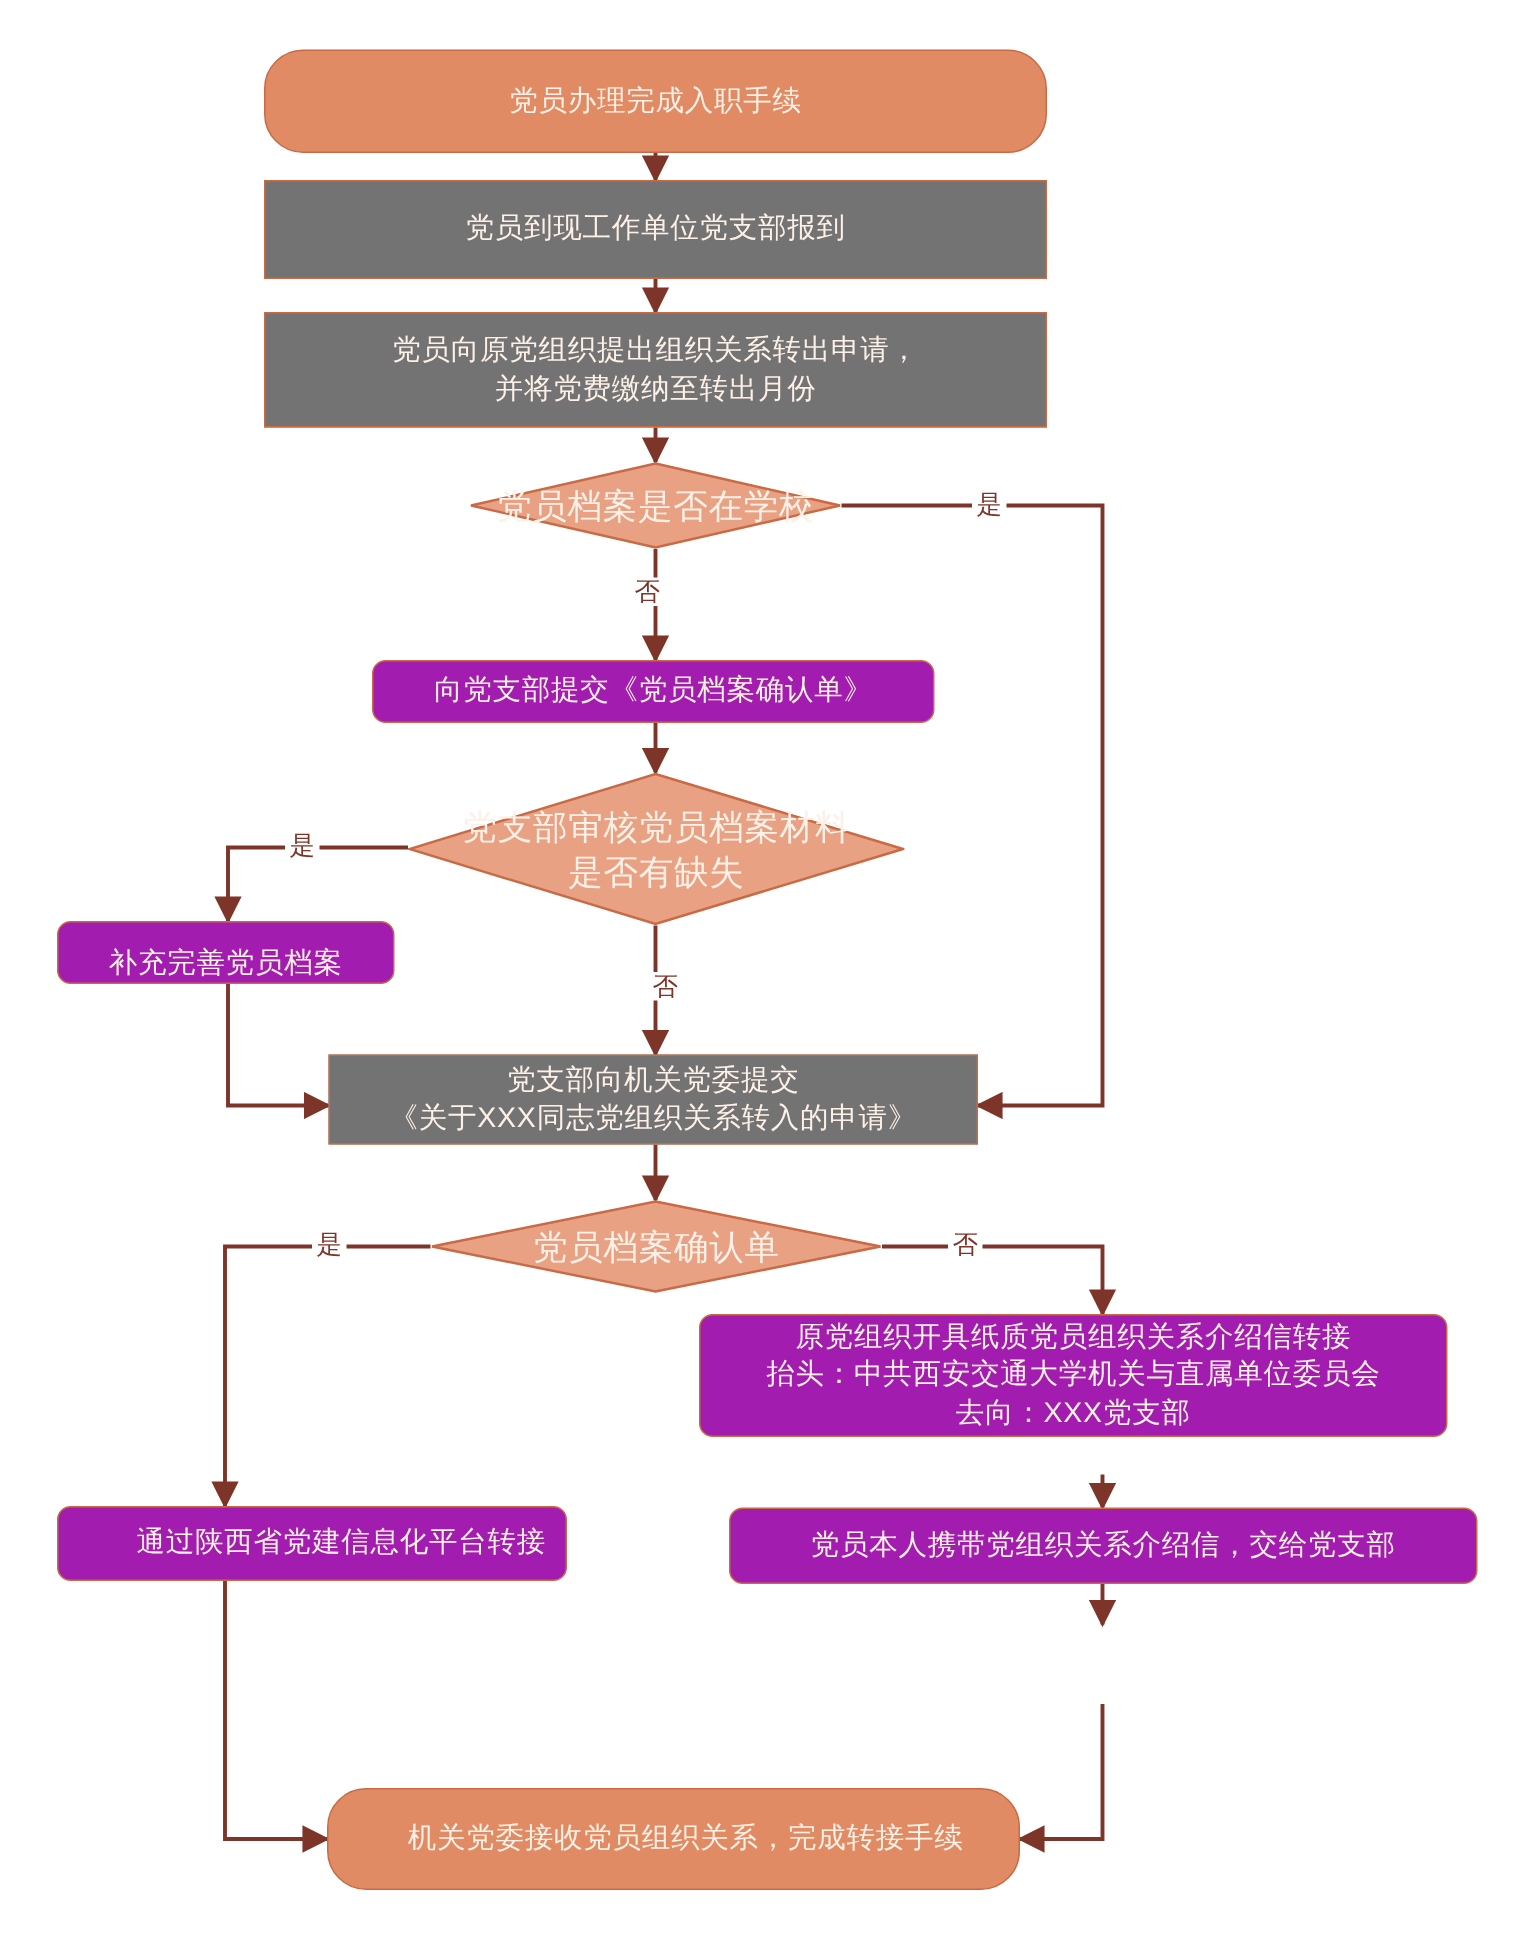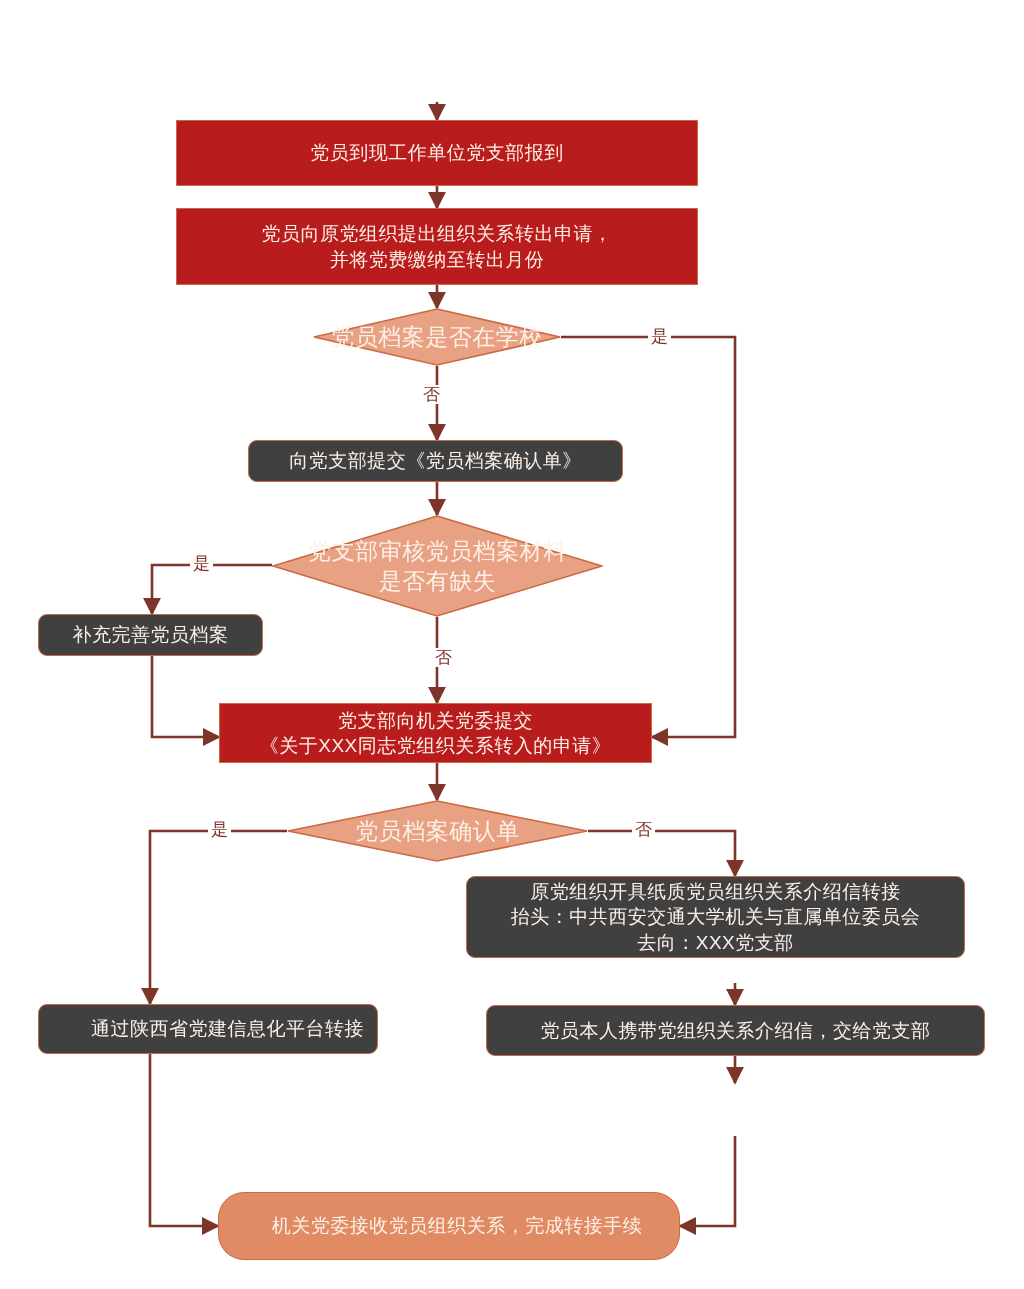--- a/index.html
+++ b/index.html
@@ -34,30 +34,30 @@
     justify-content: center;
     text-align: center;
     color: #fdf0e6;
     font-size: 19px;
     line-height: 1.32;
     letter-spacing: 0.5px;
     white-space: pre-line;
     z-index: 2;
   }
   .node.rect {
-    background: #b91c1c;
+    background: #737373;
     border: 1.6px solid #C96A45;
   }
   .node.round {
     background: #E08B64;
     border: 1.6px solid #C96A45;
     border-radius: 26px;
   }
   .node.soft {
-    background: #404040;
+    background: #a21caf;
     border: 1.6px solid #C96A45;
     border-radius: 9px;
   }
   .diamond-wrap {
     position: absolute;
     z-index: 2;
   }
   .diamond-wrap svg {
     position: absolute;
     left: 0;
@@ -130,20 +130,23 @@
       <path d="M 735 983 L 735 1005"></path>
 
       <path d="M 735 1056 L 735 1083"></path>
 
       <path d="M 735 1136 L 735 1226 L 680 1226"></path>
 
       <path d="M 150 1054 L 150 1226 L 218 1226"></path>
     </g>
   </svg>
 
+  <div class="node round" style="left:176px; top:33px; width:522px; height:69px;">
+    <span>党员办理完成入职手续</span>
+  </div>
 
   <div class="node rect" style="left:176px; top:120px; width:522px; height:66px;">
     <span>党员到现工作单位党支部报到</span>
   </div>
 
   <div class="node rect" style="left:176px; top:208px; width:522px; height:77px;">
     <span>党员向原党组织提出组织关系转出申请，
 并将党费缴纳至转出月份</span>
   </div>
 
@@ -159,21 +162,21 @@
   </div>
 
   <div class="diamond-wrap" style="left:272px; top:515px; width:331px; height:102px;">
     <svg width="331" height="102" viewBox="0 0 331 102">
       <polygon points="165,1 330,51 165,101 1,51" fill="#E8A183" stroke="#C96A45" stroke-width="1.6"></polygon>
     </svg>
     <div class="diamond-label">党支部审核党员档案材料
 是否有缺失</div>
   </div>
 
-  <div class="node soft" style="left:38px; top:614px; width:225px; height:42px;">
+  <div class="node soft" style="left:38px; top:614px; width:225px; height:42px;align-items:flex-end;">
     <span>补充完善党员档案</span>
   </div>
 
   <div class="node rect" style="left:219px; top:703px; width:433px; height:60px;">
     <span>党支部向机关党委提交
 《关于XXX同志党组织关系转入的申请》</span>
   </div>
 
   <div class="diamond-wrap" style="left:287px; top:800px; width:301px; height:62px;">
     <svg width="301" height="62" viewBox="0 0 301 62">

